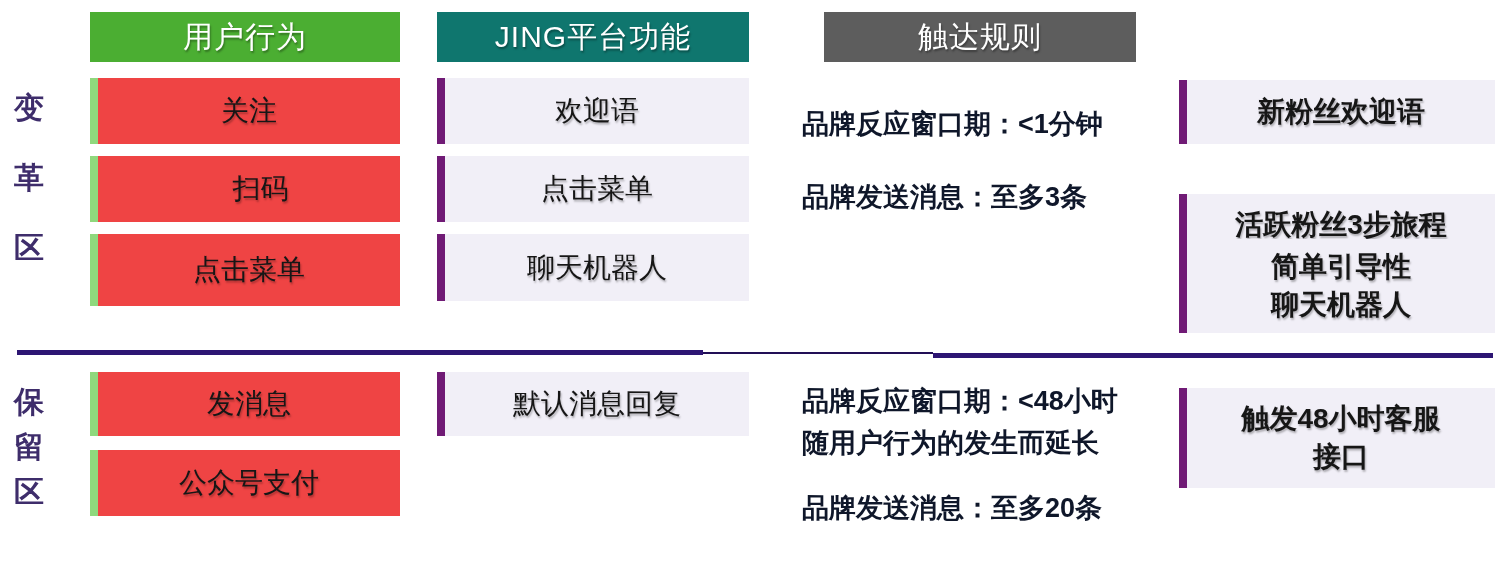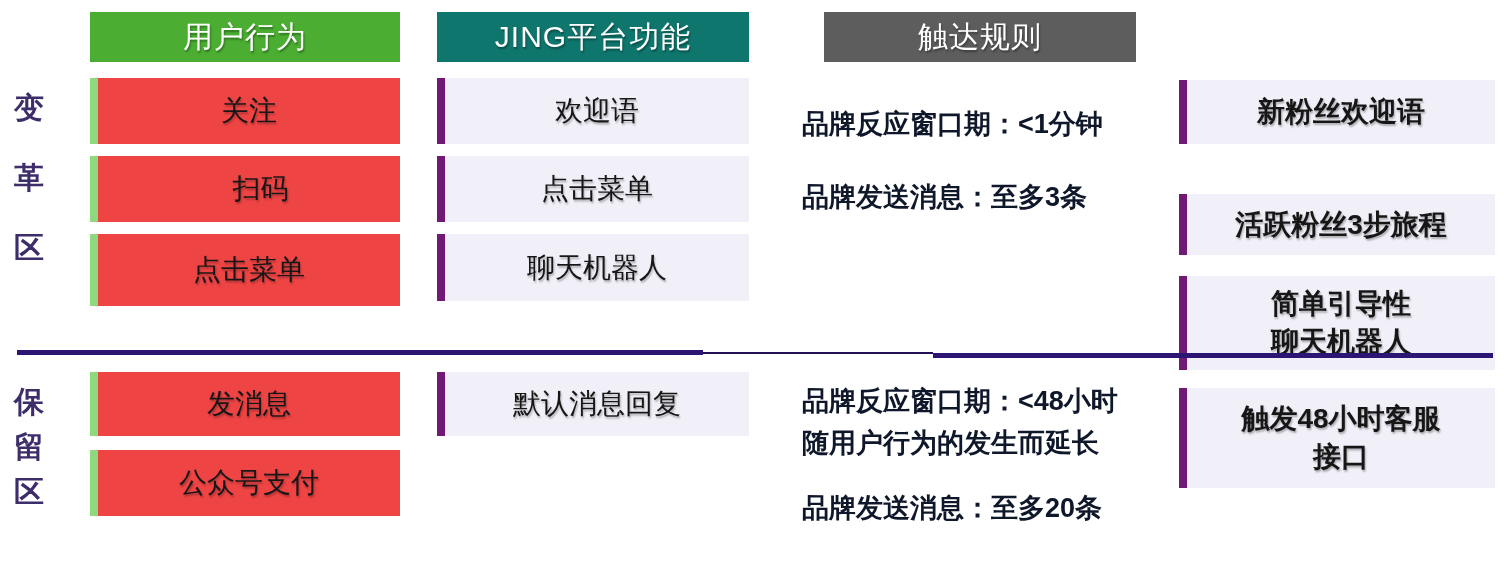--- a/index.html
+++ b/index.html
@@ -122,21 +122,21 @@
   <div class="cell cell-purple col2" style="top:372px;height:64px;">默认消息回复</div>
 
   <div class="rule" style="top:106px;">品牌反应窗口期：&lt;1分钟</div>
   <div class="rule" style="top:179px;">品牌发送消息：至多3条</div>
   <div class="rule" style="top:383px;">品牌反应窗口期：&lt;48小时</div>
   <div class="rule" style="top:425px;">随用户行为的发生而延长</div>
   <div class="rule" style="top:490px;">品牌发送消息：至多20条</div>
 
   <div class="cell cell-purple col4" style="top:80px;height:64px;">新粉丝欢迎语</div>
   <div class="cell cell-purple col4" style="top:158px;height:61px;margin-top:36px;">活跃粉丝3步旅程</div>
-  <div class="cell cell-purple col4" style="top:239px;height:94px;margin-top:37px;">简单引导性
+  <div class="cell cell-purple col4" style="top:239px;height:94px;">简单引导性
 聊天机器人</div>
   <div class="cell cell-purple col4" style="top:388px;height:100px;">触发48小时客服
 接口</div>
 
   <div class="divider-seg div-a"></div>
   <div class="divider-seg div-b"></div>
   <div class="divider-seg div-c"></div>
 
 </div>
 

